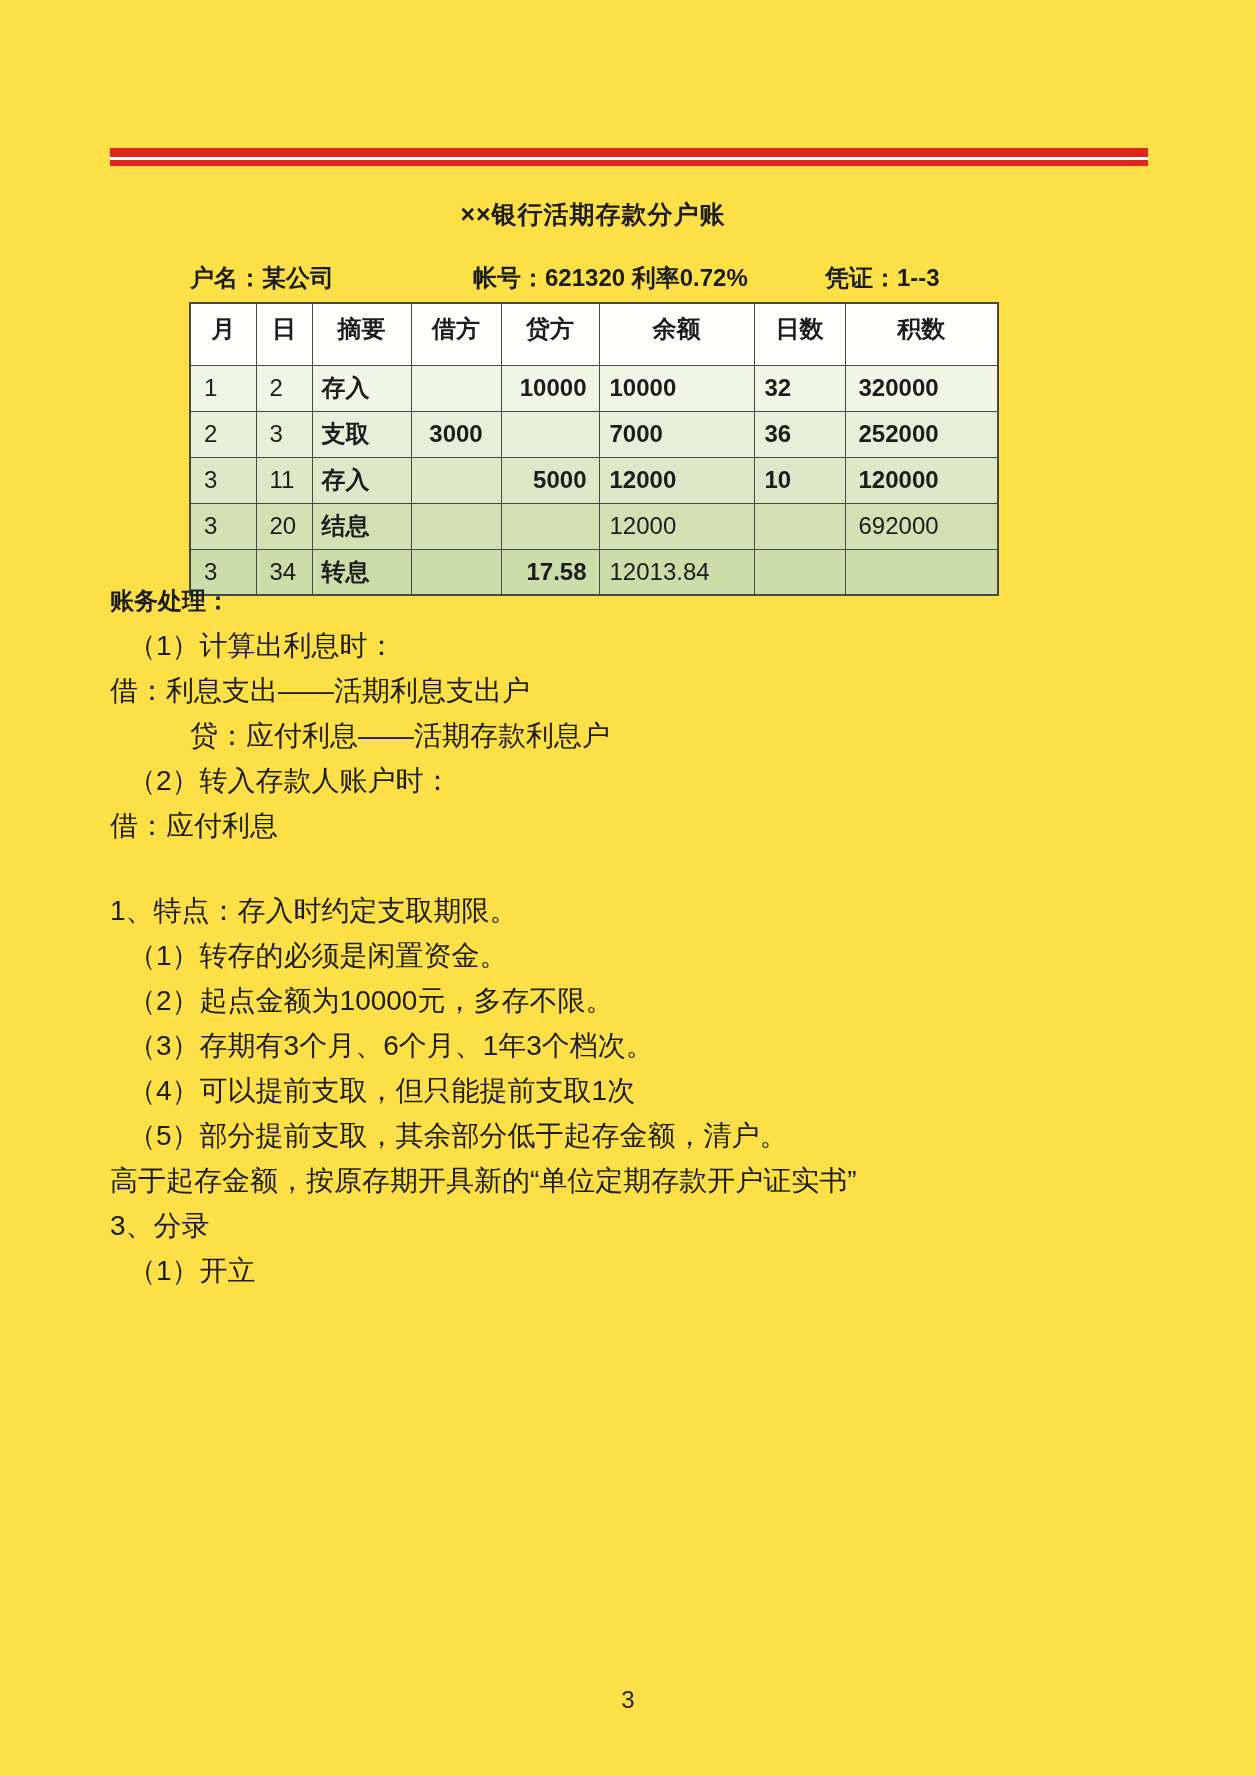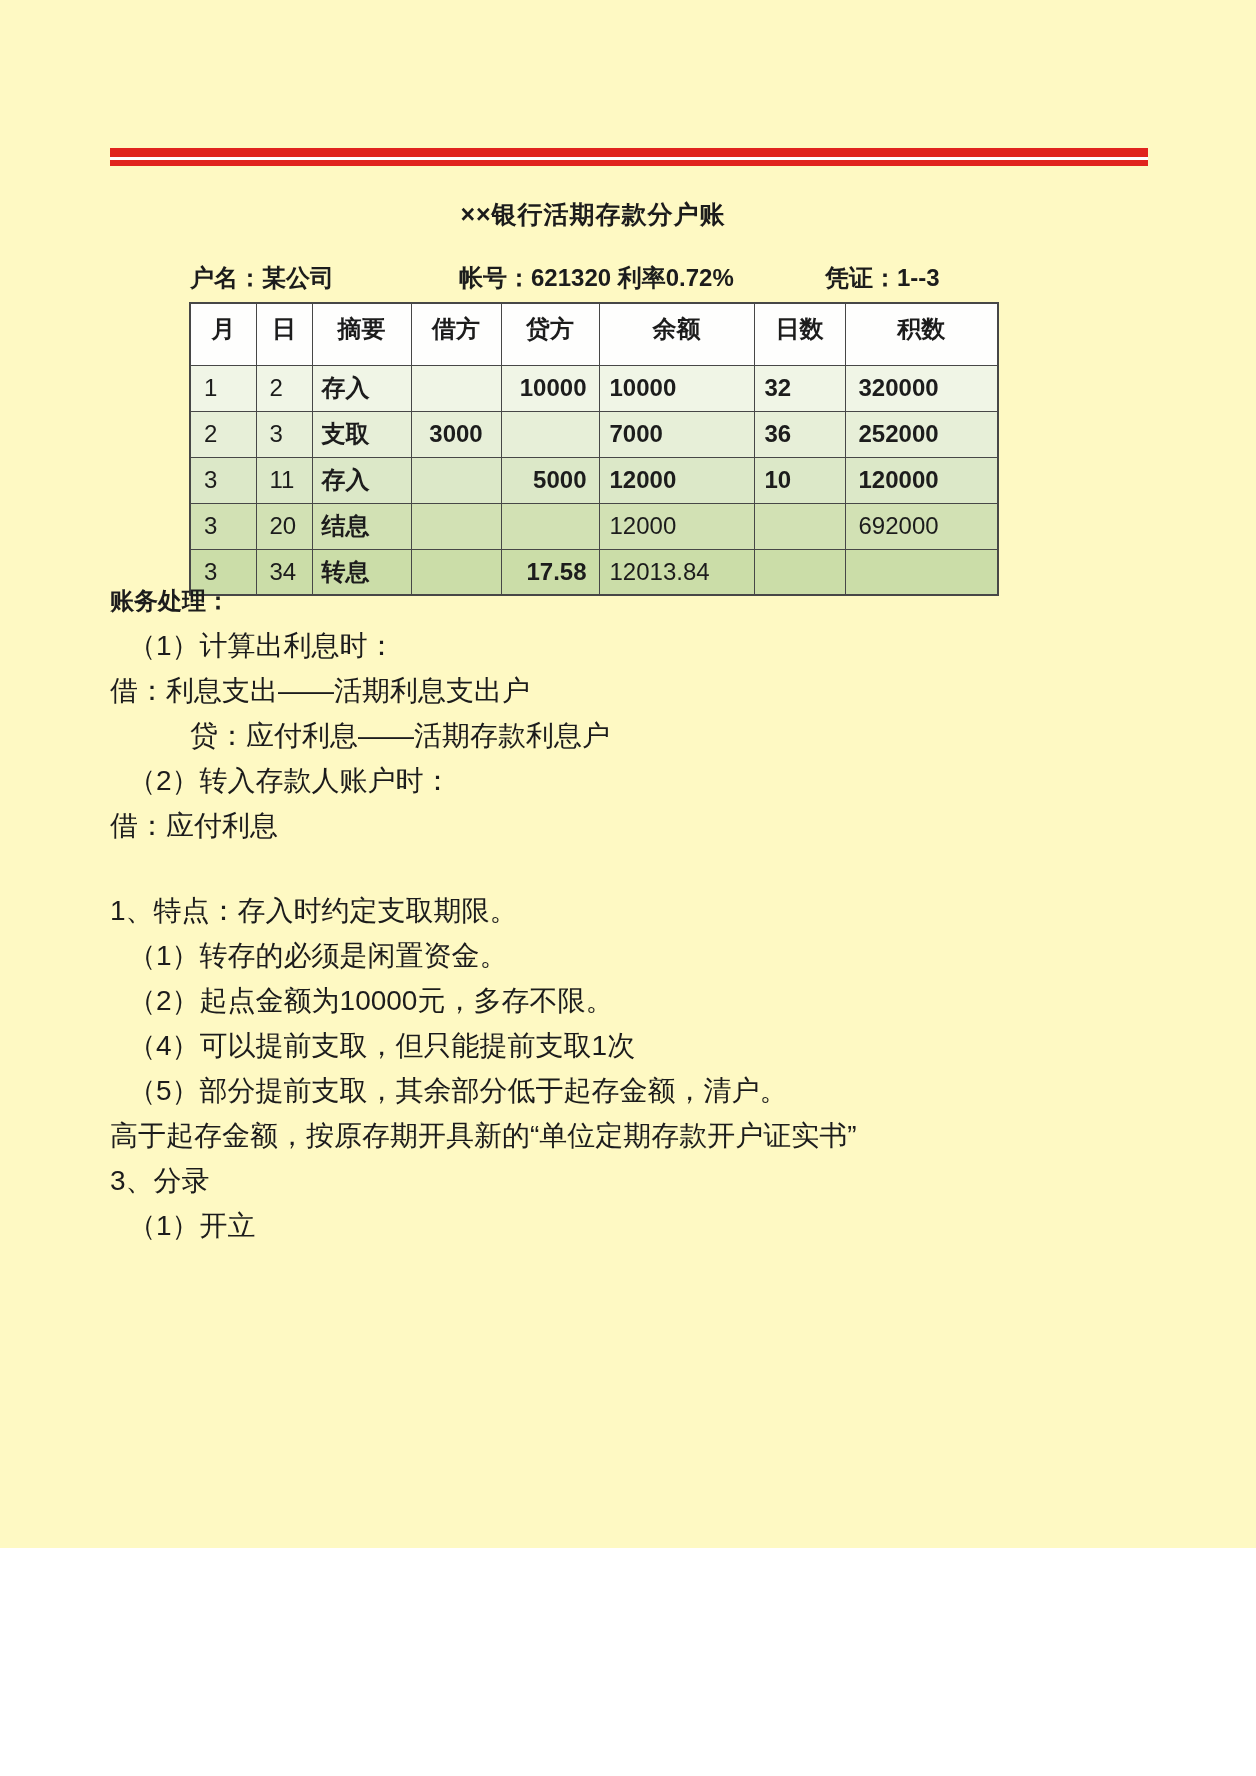--- a/index.html
+++ b/index.html
@@ -1,37 +1,37 @@
 <!DOCTYPE html>
 <html style="--rule-red: #e0241e; --heading-red: #fb0f0b;"><head>
 <meta charset="utf-8">
 <style>
   html,body{margin:0;padding:0;}
   .page{
     position:relative;
-    width:1256px;height:1548px;
-    background:#fef9c3;
+    width:1256px;height:1776px;
+    background:#fde047;
     font-family:"Liberation Sans",sans-serif;
     color:#1c1c1c;
     overflow:hidden;
   }
   
   .red-rule{position:absolute;left:110px;top:148px;width:1038px;}
   .red-rule .bar1{height:9px;background:var(--rule-red,#e0241e);}
   .red-rule .gap{height:3px;background:#ffffff;}
   .red-rule .bar2{height:6px;background:var(--rule-red,#e0241e);}
 
   .doc-title{
     position:absolute;left:189px;top:198px;width:808px;
     text-align:center;font-size:25px;font-weight:bold;letter-spacing:1px;
   }
   .info-line{position:absolute;left:0;top:262px;width:1256px;height:32px;font-size:24px;}
   .info-line span{position:absolute;top:0;white-space:nowrap;font-weight:bold;}
   .info-name{left:190px;}
-  .info-account{left:459px;}
+  .info-account{left:473px;}
   .info-voucher{left:825px;}
 
   
   table.ledger{
     position:absolute;left:189px;top:302px;
     width:808px;border-collapse:collapse;table-layout:fixed;
     border:2.5px solid #474747;
   }
   table.ledger th,table.ledger td{
     border:1.5px solid #474747;
@@ -166,20 +166,21 @@
       <div class="t-line bold">账务处理：</div>
       <div class="t-line normal ind1">（1）计算出利息时：</div>
       <div class="t-line normal">借：利息支出——活期利息支出户</div>
       <div class="t-line normal ind2">贷：应付利息——活期存款利息户</div>
       <div class="t-line normal ind1">（2）转入存款人账户时：</div>
       <div class="t-line normal">借：应付利息</div>
       <div class="t-line blank"></div>
       <div class="t-line normal">1、特点：存入时约定支取期限。</div>
       <div class="t-line normal ind1">（1）转存的必须是闲置资金。</div>
       <div class="t-line normal ind1">（2）起点金额为10000元，多存不限。</div>
+      <div class="t-line normal ind1">（3）存期有3个月、6个月、1年3个档次。</div>
       <div class="t-line normal ind1">（4）可以提前支取，但只能提前支取1次</div>
       <div class="t-line normal ind1">（5）部分提前支取，其余部分低于起存金额，清户。</div>
       <div class="t-line normal">高于起存金额，按原存期开具新的“单位定期存款开户证实书”</div>
       <div class="t-line normal">3、分录</div>
       <div class="t-line normal ind1">（1）开立</div>
     </div>
 
   <div class="page-number">3</div>
 
 </div>

